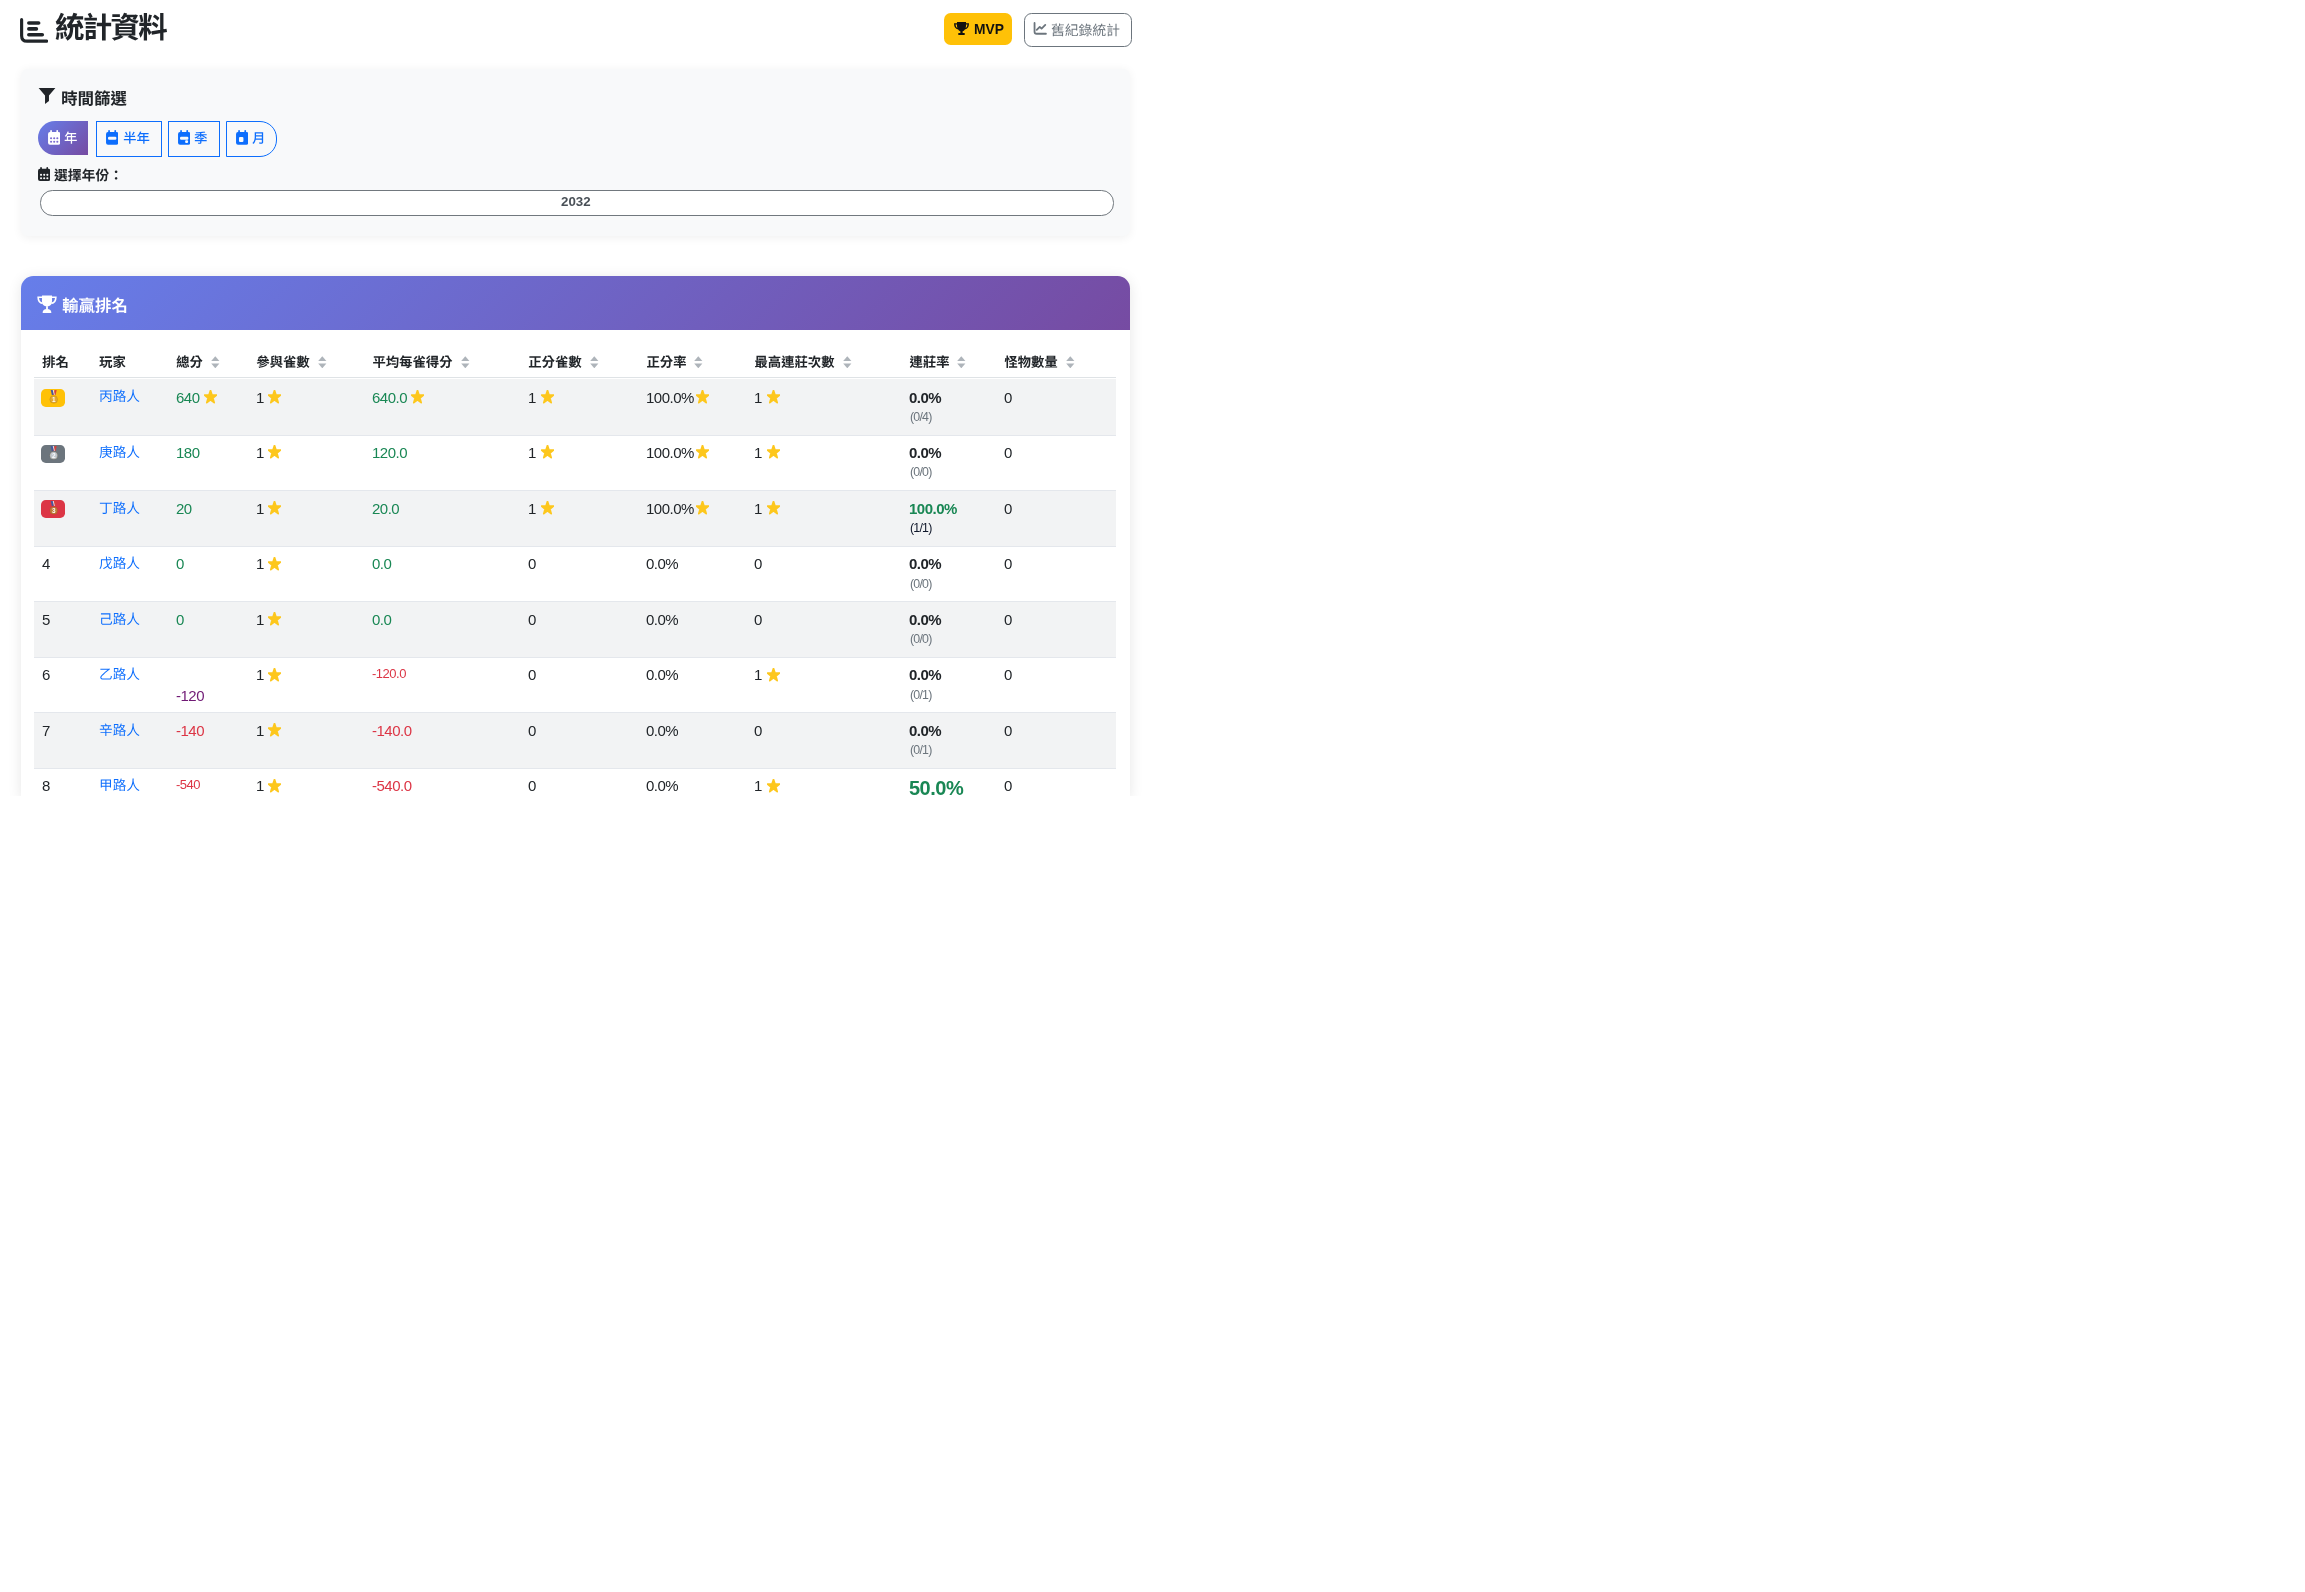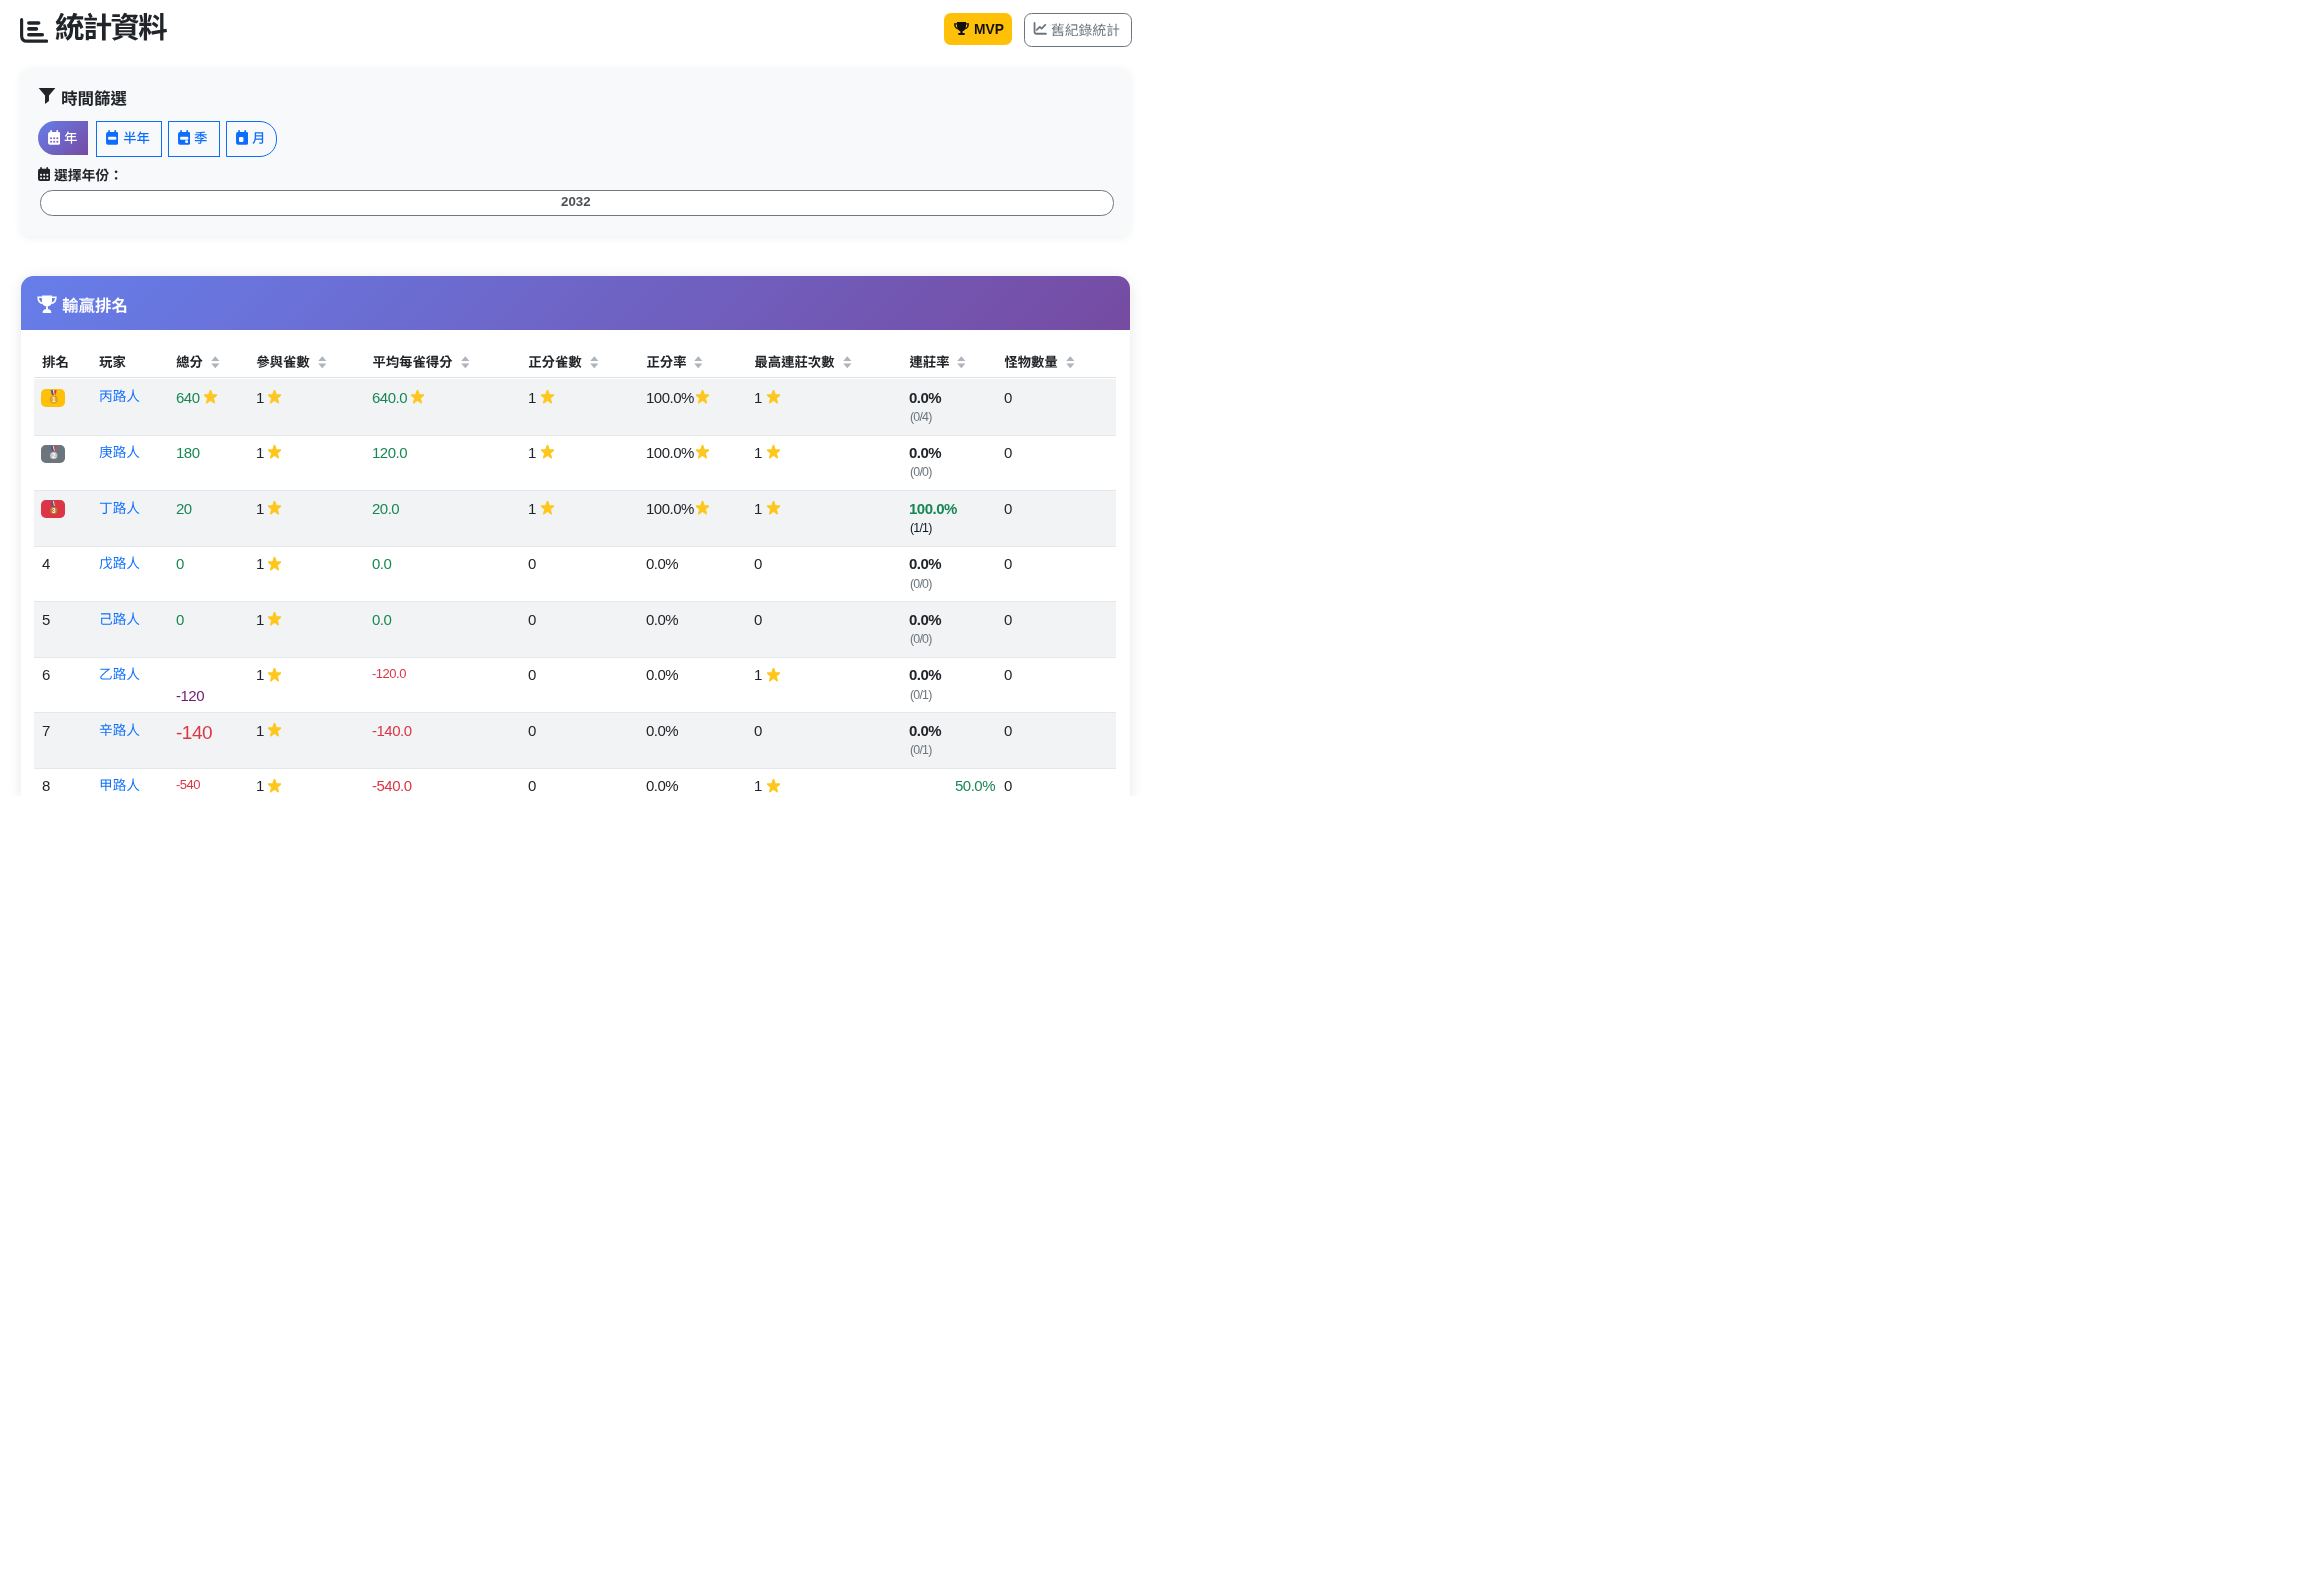--- a/index.html
+++ b/index.html
@@ -505,21 +505,21 @@
 <div class="a" style="left:34px;top:712px;width:1082px;height:56px;background:#f2f3f4"></div>
 <div class="a" style="left:34px;top:712px;width:1082px;height:1px;background:#e4e7ec"></div>
 <span class="t" style="left:42px;top:723px;font-size:15px;color:#212529">7</span>
 <svg class="a" style="left:99px;top:723px;overflow:visible" width="41" height="14.3" viewBox="0 0 42.9 15.0">
     <g fill="#0d6efd" transform="translate(0,12.58) scale(0.01430)">
       <use href="#g400_8f9b" x="0"></use>
       <use href="#g400_8def" x="1000"></use>
       <use href="#g400_4eba" x="2000"></use>
     </g>
   </svg>
-<span class="t" style="left:176px;top:723px;font-size:19px;letter-spacing:-0.5px;color:#dc3545">-140</span>
+<span class="t" style="left:176px;top:723px;font-size:15px;letter-spacing:-0.5px;color:#dc3545">-140</span>
 <span class="t" style="left:256px;top:723px;font-size:15px;color:#212529">1</span>
 <svg class="a" style="left:268px;top:723px" width="13" height="13.5" viewBox="0 0 13.6 14.2" style2="overflow:visible">
     <polygon points="6.80,0.43 8.35,5.23 13.07,5.33 9.31,8.40 10.68,13.27 6.80,10.37 2.92,13.27 4.29,8.40 0.53,5.33 5.25,5.23" fill="#fdc71d" stroke="#fdc71d" stroke-width="1.8" stroke-linejoin="round"></polygon>
   </svg>
 <span class="t" style="left:372px;top:723px;font-size:15px;letter-spacing:-0.5px;color:#dc3545">-140.0</span>
 <span class="t" style="left:528px;top:723px;font-size:15px;color:#212529">0</span>
 <span class="t" style="left:646px;top:723px;font-size:15px;letter-spacing:-0.5px;color:#212529">0.0%</span>
 <span class="t" style="left:754px;top:723px;font-size:15px;color:#212529">0</span>
 <span class="t" style="left:909px;top:723px;font-size:15px;font-weight:700;letter-spacing:-0.5px;color:#212529">0.0%</span>
 <span class="t" style="left:910px;top:744px;font-size:12.4px;letter-spacing:-0.8px;color:#6c757d">(0/1)</span>
@@ -538,15 +538,15 @@
 <svg class="a" style="left:268px;top:779px" width="13" height="13.5" viewBox="0 0 13.6 14.2" style2="overflow:visible">
     <polygon points="6.80,0.43 8.35,5.23 13.07,5.33 9.31,8.40 10.68,13.27 6.80,10.37 2.92,13.27 4.29,8.40 0.53,5.33 5.25,5.23" fill="#fdc71d" stroke="#fdc71d" stroke-width="1.8" stroke-linejoin="round"></polygon>
   </svg>
 <span class="t" style="left:372px;top:778px;font-size:15px;letter-spacing:-0.5px;color:#dc3545">-540.0</span>
 <span class="t" style="left:528px;top:778px;font-size:15px;color:#212529">0</span>
 <span class="t" style="left:646px;top:778px;font-size:15px;letter-spacing:-0.5px;color:#212529">0.0%</span>
 <span class="t" style="left:754px;top:778px;font-size:15px;color:#212529">1</span>
 <svg class="a" style="left:767px;top:779px" width="13" height="13.5" viewBox="0 0 13.6 14.2" style2="overflow:visible">
     <polygon points="6.80,0.43 8.35,5.23 13.07,5.33 9.31,8.40 10.68,13.27 6.80,10.37 2.92,13.27 4.29,8.40 0.53,5.33 5.25,5.23" fill="#fdc71d" stroke="#fdc71d" stroke-width="1.8" stroke-linejoin="round"></polygon>
   </svg>
-<span class="t" style="left:955px;top:778px;font-size:15px;font-weight:400;letter-spacing:-0.5px;color:#198754">50.0%</span>
+<span class="t" style="left:909px;top:778px;font-size:20px;font-weight:700;letter-spacing:-0.5px;color:#198754">50.0%</span>
 <span class="t" style="left:910px;top:800px;font-size:12.4px;letter-spacing:-0.8px;color:#6c757d">(1/2)</span>
 <span class="t" style="left:1004px;top:778px;font-size:15px;color:#212529">0</span>
 
 </body></html>

